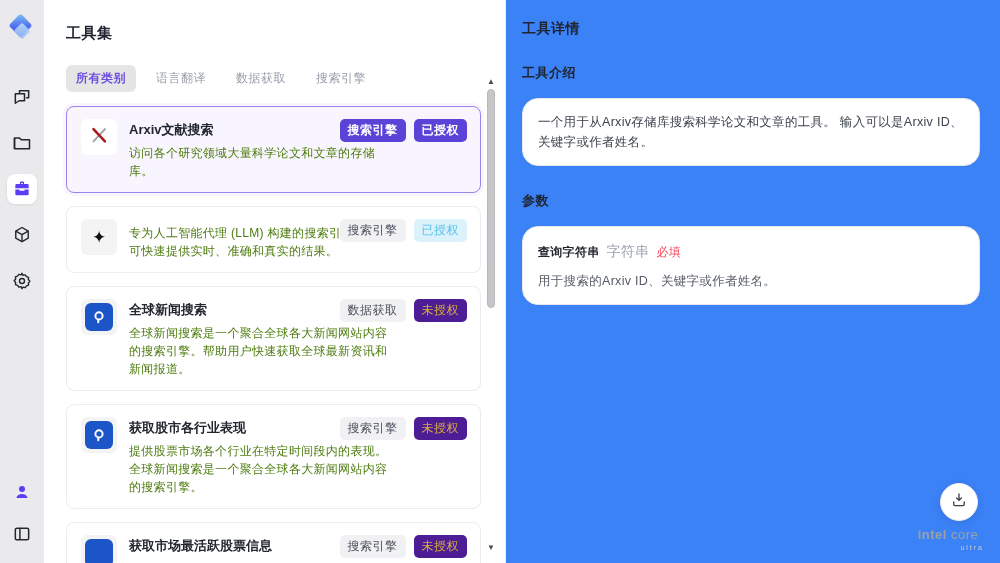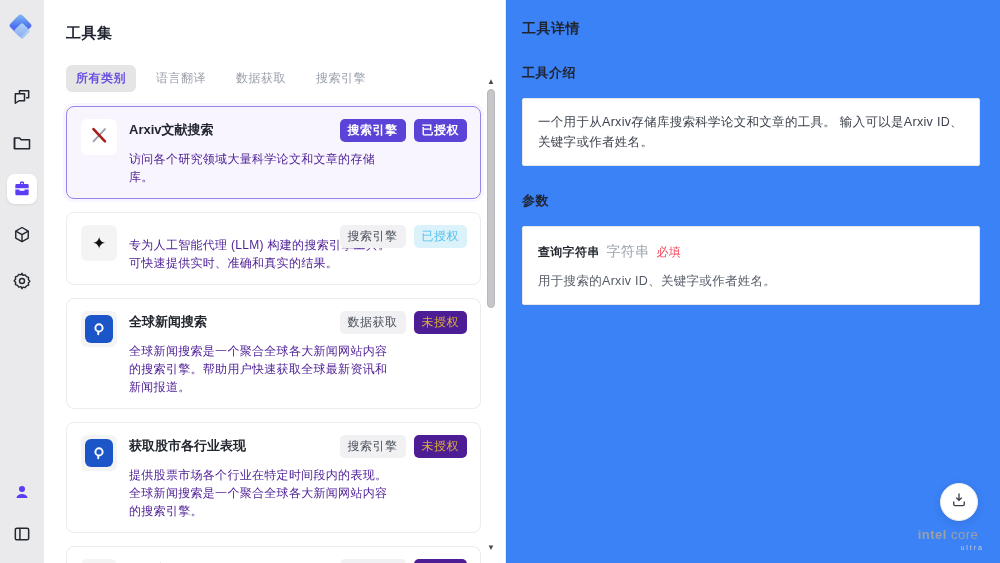--- a/index.html
+++ b/index.html
@@ -35,42 +35,42 @@
     padding:12px 14px; display:flex; gap:12px; cursor:pointer; }
   .card.selected { background:#f8f5fe; border:1.5px solid #9b84e9; box-shadow:0 0 0 3px rgba(155,132,233,.08); }
   .tool-icon { flex:0 0 36px; width:36px; height:36px; border-radius:6px; background:#f4f4f5;
     display:flex; align-items:center; justify-content:center; }
   .card.selected .tool-icon { background:#fff; }
   .tool-icon .blue-sq { width:28px; height:28px; border-radius:6px; background:#1c55c8;
     display:flex; align-items:center; justify-content:center; }
   .tool-icon .star-glyph { font-size:17px; color:#111; line-height:1; }
   .tool-text { width:268px; }
   .tool-name { font-size:13px; font-weight:bold; color:#22262e; padding-top:2px; }
-  .tool-desc { font-size:12px; color:#4c1d95; line-height:1.5; margin-top:11px; letter-spacing:.3px; }
+  .tool-desc { font-size:12px; color:#4d7c0f; line-height:1.5; margin-top:5px; letter-spacing:.3px; }
   .tool-badges { position:absolute; top:12px; right:13px; display:flex; gap:8px; }
   .badge { font-size:12px; padding:3px 8px; border-radius:5px; white-space:nowrap; letter-spacing:.5px; }
   .badge-purple { background:#5b43d8; color:#fff; font-weight:bold; }
   .badge-gray   { background:#f1f1f3; color:#4b515c; }
   .badge-cyan   { background:#dcf2fb; color:#55c0ec; }
   .badge-yellow { background:#4c1d95; color:#d8ae3a; }
 
   
   .scrollbar { position:absolute; top:78px; right:8px; width:12px; height:474px; }
   .sb-arrow { position:absolute; left:0; width:12px; text-align:center; font-size:8px; color:#4a4a4a;
     line-height:8px; cursor:pointer; user-select:none; }
   .sb-up { top:0; } .sb-down { bottom:0; }
   .sb-thumb { position:absolute; left:2px; top:11px; width:8px; height:219px; border-radius:4px;
     background:#c7c7ca; border:1px solid #b8b8bc; cursor:pointer; }
 
   
   .details { position:absolute; left:505px; top:0; width:495px; height:563px; background:#3b82f6;
     border-left:1px solid #ebebed; padding:20px 20px 0 16px; }
   .details-title { font-size:14px; font-weight:bold; letter-spacing:.5px; }
   .section-h { font-size:13px; font-weight:bold; letter-spacing:.5px; margin-top:26px; }
-  .info-box { margin-top:16px; border:1px solid #e7e7ea; border-radius:2px; background:#fff;
+  .info-box { margin-top:16px; border:1px solid #e7e7ea; border-radius:16px; background:#fff;
     padding:13px 15px; font-size:12.5px; color:#3c424d; line-height:1.6; letter-spacing:.3px; }
   .param-line { display:flex; align-items:baseline; gap:7px; }
   .param-name { font-size:12px; font-weight:bold; color:#22262e; }
   .param-type { font-size:14px; color:#9aa0ab; }
   .param-req  { font-size:12px; color:#f4495d; }
   .param-desc { margin-top:9px; font-size:12.5px; color:#555b66; letter-spacing:.3px; }
 
   
   .fab { position:absolute; right:22px; bottom:42px; width:38px; height:38px; border-radius:50%;
     background:#fff; border:1px solid #ededef; box-shadow:0 2px 8px rgba(0,0,0,.10);

